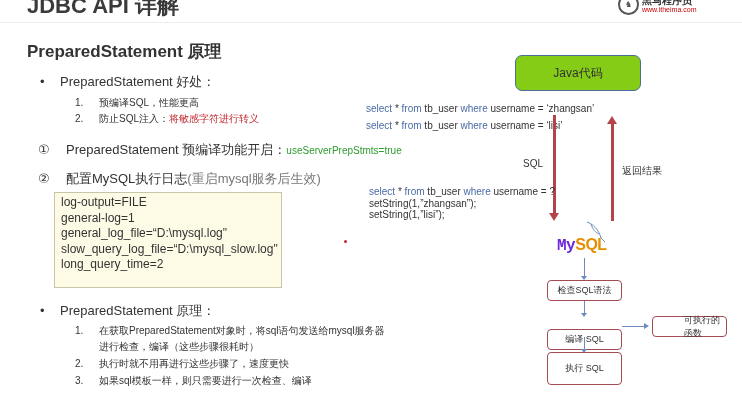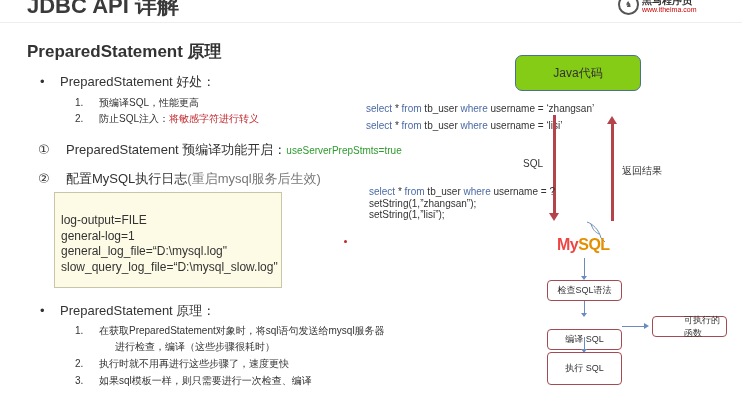--- a/index.html
+++ b/index.html
@@ -18,31 +18,31 @@
   .bullet { font-size:13px; color:#333; white-space:nowrap; }
   .bullet .dot { display:inline-block; width:20px; }
   .item { font-size:10px; color:#333; white-space:nowrap; }
   .item .num { display:inline-block; width:24px; }
   .red { color:#c0272d; }
   .green { color:#2e9b2e; font-size:10px; }
   .circ { font-size:13px; color:#333; white-space:nowrap; }
   .circ .mk { display:inline-block; width:28px; }
   .gray { color:#777; }
   .logbox { left:54px; top:192px; width:228px; height:96px; background:#fdfbe6; border:1px solid #c9c5a8;
-            padding:20px 6px; box-sizing:border-box; font-size:12px; line-height:15.5px; color:#333; }
+            padding:2px 6px; box-sizing:border-box; font-size:12px; line-height:15.5px; color:#333; }
   .sql { font-size:10px; color:#333; white-space:nowrap; }
   .kw { color:#4a6aa5; }
   .java-box { left:515px; top:55px; width:124px; height:34px; border:1.5px solid #4a6f9c; border-radius:7px;
               display:flex; align-items:center; justify-content:center; font-size:12px; color:#333; background:#84cc16; }
   .arrow-v { width:3px; background:#b5434a; }
   .flow-box { border:1.5px solid #a34a52; border-radius:4px; background:#fff; font-size:9px; color:#333;
               display:flex; align-items:center; justify-content:center; box-sizing:border-box; }
   .small-arrow { width:1px; background:#6b8bc0; }
   .mysql { left:557px; top:236px; font-size:16px; font-weight:bold; letter-spacing:-0.5px; }
-  .mysql .my { color:#ef4444; }
+  .mysql .my { color:#6d28d9;font-family:Liberation Mono, monospace; }
   .mysql .sq { color:#e48e00; }
   .reddot { left:344px; top:240px; width:3px; height:3px; background:#c0272d; border-radius:50%; }
 </style>
 </head>
 <body>
 
 <div class="abs title">JDBC API 详解</div>
 <div class="abs header-line"></div>
 <div class="abs logo">
   <div class="logo-circle">♞</div>
@@ -70,29 +70,30 @@
 
 <div class="abs circ" style="left:38px; top:170px;">
   <span class="mk">②</span><span>配置MySQL执行日志</span><span class="gray">(重启mysql服务后生效)</span>
 </div>
 
 <div class="abs logbox">
   <div>log-output=FILE</div>
   <div>general-log=1</div>
   <div>general_log_file=“D:\mysql.log"</div>
   <div>slow_query_log_file=“D:\mysql_slow.log"</div>
+  <div>long_query_time=2</div>
 </div>
 
 <div class="abs bullet" style="left:40px; top:302px;">
   <span class="dot">•</span><span>PreparedStatement 原理：</span>
 </div>
 <div class="abs item" style="left:75px; top:324px;">
   <span class="num">1.</span><span>在获取PreparedStatement对象时，将sql语句发送给mysql服务器</span>
 </div>
-<div class="abs item" style="left:99px; top:340px;margin-left:16px;">进行检查，编译（这些步骤很耗时）</div>
+<div class="abs item" style="left:99px; top:340px;">进行检查，编译（这些步骤很耗时）</div>
 <div class="abs item" style="left:75px; top:357px;">
   <span class="num">2.</span><span>执行时就不用再进行这些步骤了，速度更快</span>
 </div>
 <div class="abs item" style="left:75px; top:374px;">
   <span class="num">3.</span><span>如果sql模板一样，则只需要进行一次检查、编译</span>
 </div>
 
 <div class="abs reddot"></div>
 
 <div class="abs java-box">Java代码</div>

